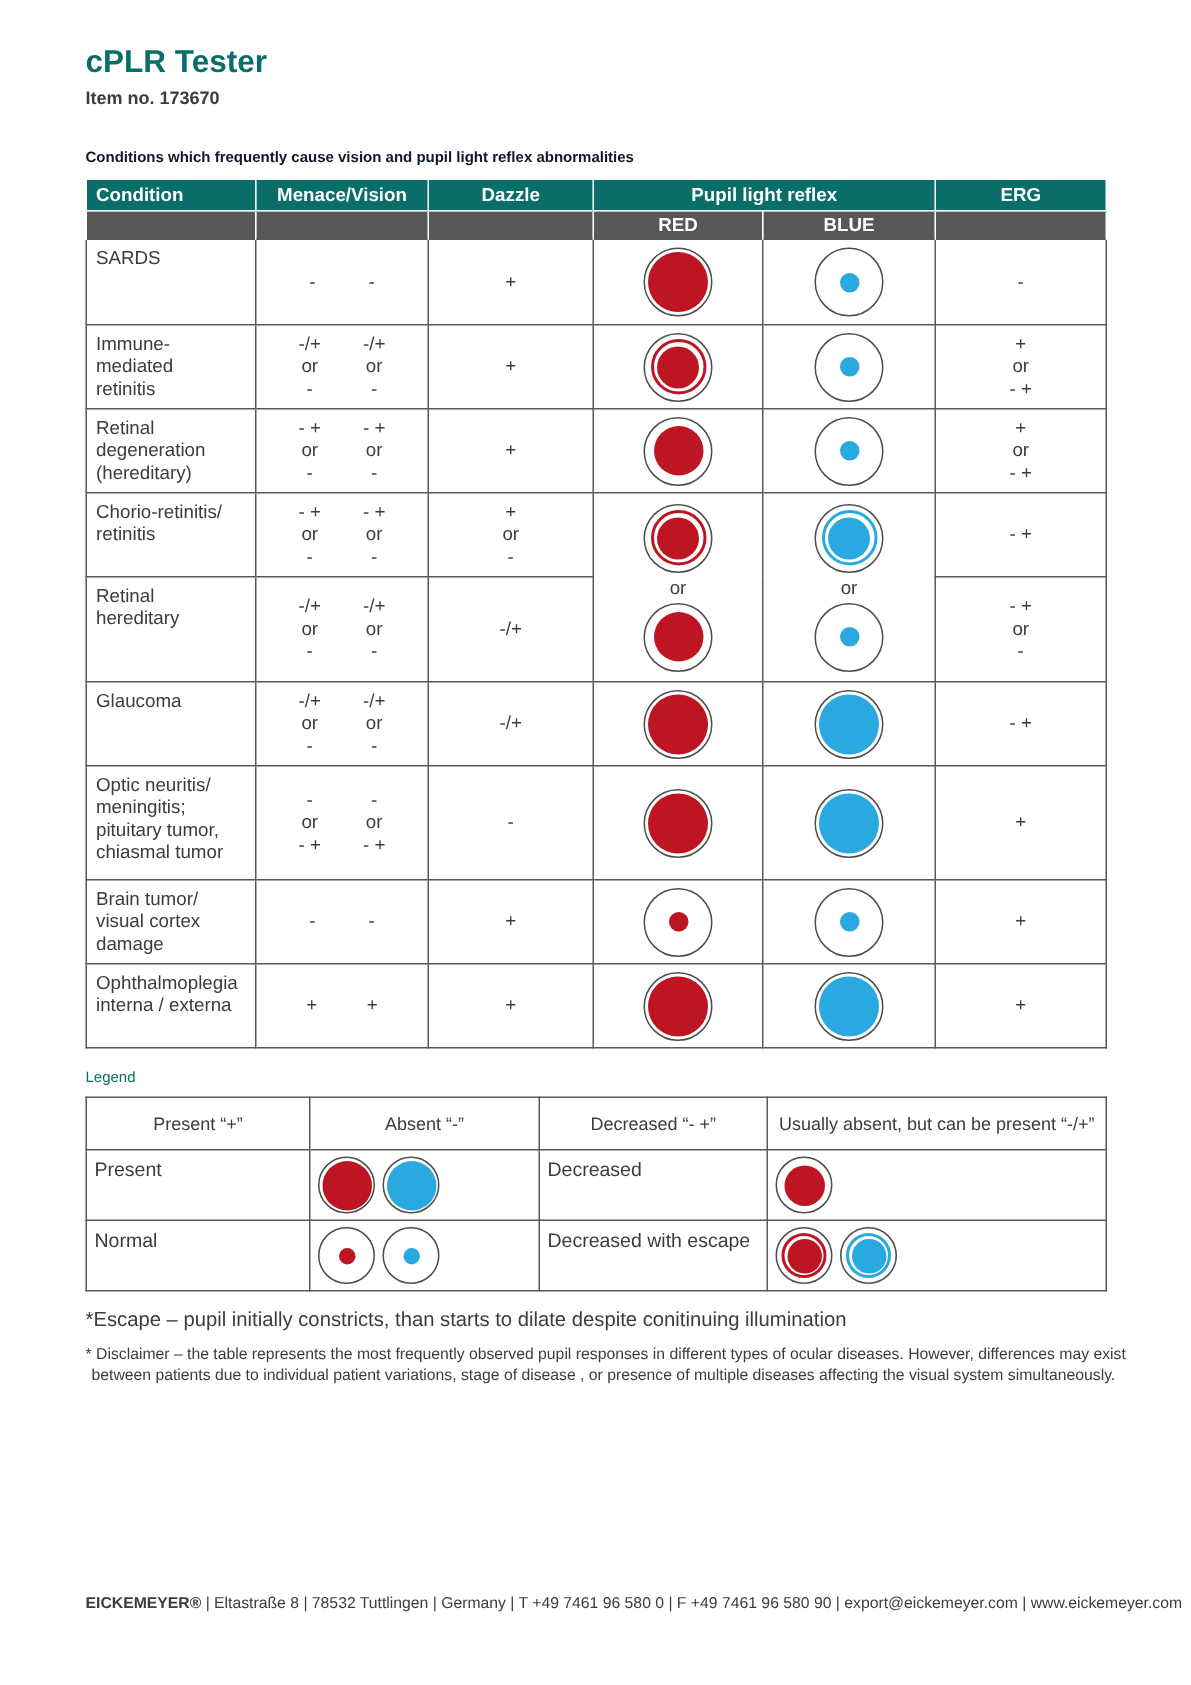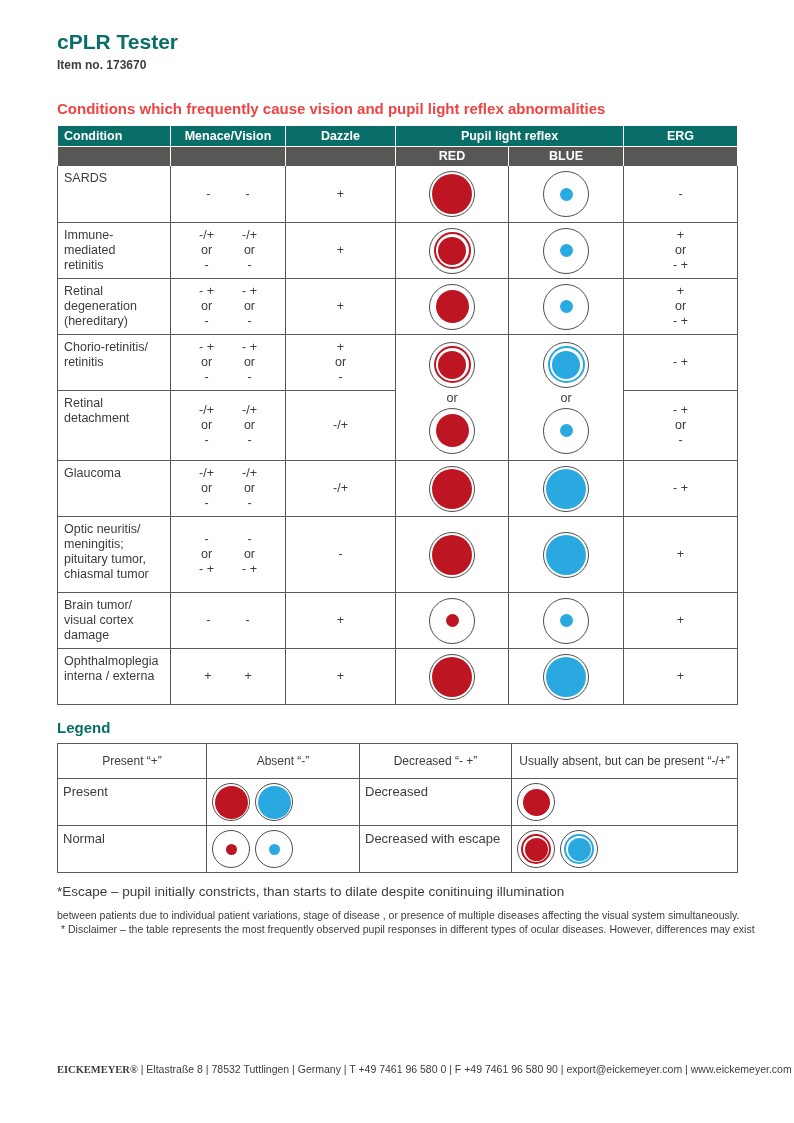--- a/index.html
+++ b/index.html
@@ -19,21 +19,21 @@
   .logo { text-align: right; line-height: 1; }
   .logo-tagline { font-size: 10px; font-weight: 700; color: #0a6e68; margin-bottom: 2px; }
   .logo-brand { font-size: 33px; font-weight: 700; color: #0a6e68; letter-spacing: -1px; }
   .logo-reg { font-size: 10px; font-weight: 400; color: #0a6e68; }
 
   
   .product-block { margin-top: 30px; }
   .product-title { font-size: 21px; font-weight: 700; color: #0a6e68; }
   .item-no { font-size: 12px; font-weight: 700; margin-top: 4px; color: #3c3c3b; }
 
-  .section-title { margin-top: 28px; margin-bottom: 8px; font-size: 15px; font-weight: 700; color: #ef4444; }
+  .section-title { margin-top: 28px; margin-bottom: 8px; font-size: 10px; font-weight: 700; color: #0f172a; }
 
   
   table { border-collapse: collapse; table-layout: fixed; }
   table.main { width: 680px; }
   table.main thead th { border: 1px solid #fff; border-bottom: 0; font-size: 12.5px; font-weight: 700; color: #fff; }
   tr.hdr-teal th { background: #0a6e68; height: 21px; text-align: center; }
   tr.hdr-teal th.first { text-align: left; padding-left: 6px; }
   tr.hdr-gray th { background: #575756; height: 19px; text-align: center; }
   table.main tbody td { border: 1px solid #595959; }
   td.cond { vertical-align: top; text-align: left; padding: 5px 6px; font-size: 12.5px; line-height: 1.32; }
@@ -42,36 +42,36 @@
   .mv { display: flex; justify-content: space-evenly; }
   td.pupil-cell { text-align: center; vertical-align: middle; }
   .pupil-stack { display: flex; flex-direction: column; align-items: center; gap: 3px; padding: 4px 0; }
   .or-label { font-size: 12.5px; line-height: 14px; }
 
   .pupil-outer { border: 1px solid #4d4d4d; border-radius: 50%; display: flex; align-items: center; justify-content: center; background: #fff; }
   .pupil-ring { border: 2px solid; border-radius: 50%; display: flex; align-items: center; justify-content: center; }
   .pupil-fill { border-radius: 50%; }
 
   
-  .legend-title { margin-top: 14px; margin-bottom: 7px; font-size: 15px; font-weight: 700; color: #0a6e68; }
+  .legend-title { margin-top: 14px; margin-bottom: 7px; font-size: 10px; font-weight: 400; color: #0a6e68; }
   table.legend { width: 680px; }
   table.legend th, table.legend td { border: 1px solid #595959; }
   table.legend thead th { font-size: 12px; font-weight: 400; text-align: center; padding: 10px 5px; height: 25px; white-space: nowrap; overflow: hidden; }
   table.legend tbody tr { height: 47px; }
   td.lg-label { vertical-align: top; padding: 5px; font-size: 13px; }
   td.lg-icons { vertical-align: middle; }
   .icon-row { display: flex; gap: 5px; padding-left: 5px; align-items: center; }
 
   
   .footnote1 { margin-top: 11px; font-size: 13.5px; }
   .footnote2 { margin-top: 10px; font-size: 10.5px; line-height: 1.3; }
   .footnote2 .fn-line { white-space: nowrap; }
   .footnote2 .fn-line + .fn-line { padding-left: 4px; }
   .footer { position: absolute; left: 57px; top: 1063px; font-size: 10.5px; white-space: nowrap; }
-  .footer .brand { font-weight: 700; font-family: Liberation Serif, serif; }
+  .footer .brand { font-weight: 700; }
 </style>
 </head>
 <body>
 
 <div class="page">
 
 
   <div class="product-block">
     <div class="product-title">cPLR Tester</div>
     <div class="item-no">Item no. 173670</div>
@@ -303,21 +303,21 @@
           <td class="sym">
             <div class="stack">
               <div class="line">- +</div>
             </div>
           </td>
         </tr>
         <tr style="height: 70px;">
           <td class="cond">
             <div class="stack">
               <div class="line">Retinal</div>
-              <div class="line">detachment</div>
+              <div class="line">hereditary</div>
             </div>
           </td>
           <td class="sym">
             <div class="mv">
               <div class="stack">
                 <div class="line">-/+</div>
                 <div class="line">or</div>
                 <div class="line">-</div>
               </div>
               <div class="stack">
@@ -587,21 +587,21 @@
               </div>
             </div>
           </td>
         </tr>
       </tbody>
   </table>
 
   <div class="footnote1">*Escape – pupil initially constricts, than starts to dilate despite conitinuing illumination</div>
 
   <div class="footnote2">
+    <div class="fn-line">* Disclaimer – the table represents the most frequently observed pupil responses in different types of ocular diseases. However, differences may exist</div>
     <div class="fn-line">between patients due to individual patient variations, stage of disease , or presence of multiple diseases affecting the visual system simultaneously.</div>
-    <div class="fn-line">* Disclaimer – the table represents the most frequently observed pupil responses in different types of ocular diseases. However, differences may exist</div>
   </div>
 
 </div>
 
 <div class="footer">
   <span class="brand">EICKEMEYER®</span><span> | Eltastraße 8 | 78532 Tuttlingen | Germany | T +49 7461 96 580 0 | F +49 7461 96 580 90 | export@eickemeyer.com | www.eickemeyer.com</span>
 </div>
 
 </body></html>

